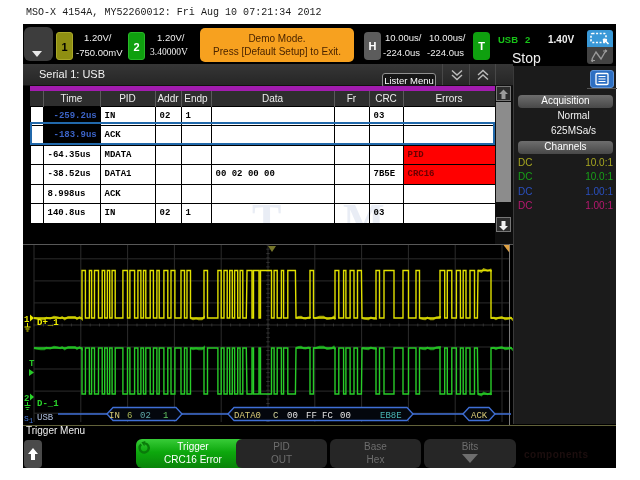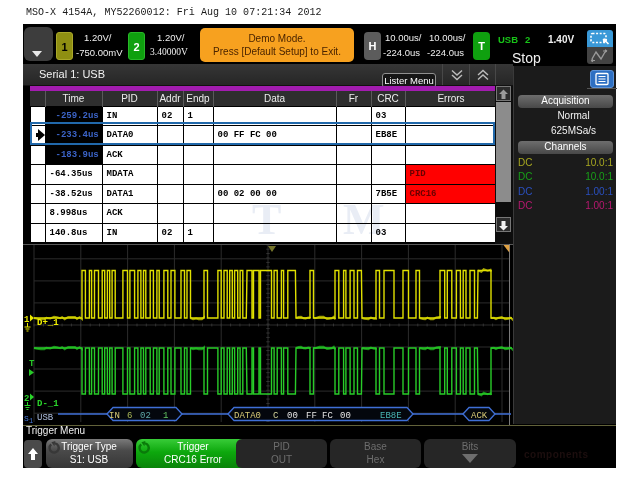--- a/index.html
+++ b/index.html
@@ -131,33 +131,20 @@
         </tr>
     <tr>
           <td></td>
           <td class="tdark">-259.2us</td>
           <td>IN</td>
           <td>02</td>
           <td>1</td>
           <td></td>
           <td></td>
           <td>03</td>
-          <td></td>
-        </tr>
-    <tr>
-          <td>
-            <div id="marker2"></div>
-          </td>
-          <td class="tdark">-233.4us</td>
-          <td>DATA0</td>
-          <td></td>
-          <td></td>
-          <td>00 FF FC 00</td>
-          <td></td>
-          <td>EB8E</td>
           <td></td>
         </tr>
     <tr>
           <td></td>
           <td class="tdark">-183.9us</td>
           <td>ACK</td>
           <td></td>
           <td></td>
           <td></td>
           <td></td>
@@ -409,25 +396,20 @@
   </svg>
 
   <div style="position:absolute;left:229px;top:170px;font-family:'Liberation Serif',serif;font-size:44px;font-weight:bold;color:#e9edf5;mix-blend-mode:multiply;z-index:5;">T</div>
   <div style="position:absolute;left:320px;top:170px;font-family:'Liberation Serif',serif;font-size:44px;font-weight:bold;color:#e9edf5;mix-blend-mode:multiply;z-index:5;">M</div>
 
   <div class="khaki"></div>
   <div id="trigmenu-lbl">Trigger Menu</div>
   <div id="upkey"><svg width="18" height="28" viewBox="0 0 18 28">
         <path d="M9,8 L14,14 L11,14 L11,20 L7,20 L7,14 L4,14 Z" fill="#fff"></path>
       </svg></div>
-  <div class="skey gray" style="left:22.5px;width:87px;">Trigger Type<br>S1: USB
-    <svg style="position:absolute;left:2px;top:2px;" width="14" height="14" viewBox="0 0 14 14">
-        <path d="M3.2,3.4 A4.6,4.6 0 1 0 7,2.4" stroke="#383838" stroke-width="2.4" fill="none"></path>
-        <polygon points="7.4,0 3.4,1.2 6.4,5.2" fill="#383838"></polygon>
-      </svg></div>
   <div class="skey green" style="left:112.5px;width:115px;">Trigger<br>CRC16 Error
     <svg style="position:absolute;left:2px;top:2px;" width="14" height="14" viewBox="0 0 14 14">
         <path d="M3.2,3.4 A4.6,4.6 0 1 0 7,2.4" stroke="#0a7a0a" stroke-width="2.4" fill="none"></path>
         <polygon points="7.4,0 3.4,1.2 6.4,5.2" fill="#0a7a0a"></polygon>
       </svg></div>
   <div class="skey off" style="left:213px;width:91px;">PID<br>OUT</div>
   <div class="skey off" style="left:307px;width:91px;">Base<br>Hex</div>
   <div class="skey off" style="left:401px;width:92px;">Bits<br>
     <span style="display:inline-block;width:0;height:0;border-left:8px solid transparent;border-right:8px solid transparent;border-top:9px solid #6e6e6e;"></span></div>
   <div style="position:absolute;left:501px;top:425px;color:#1c0e0e;font-size:10px;font-weight:bold;letter-spacing:0.5px;">components</div>

